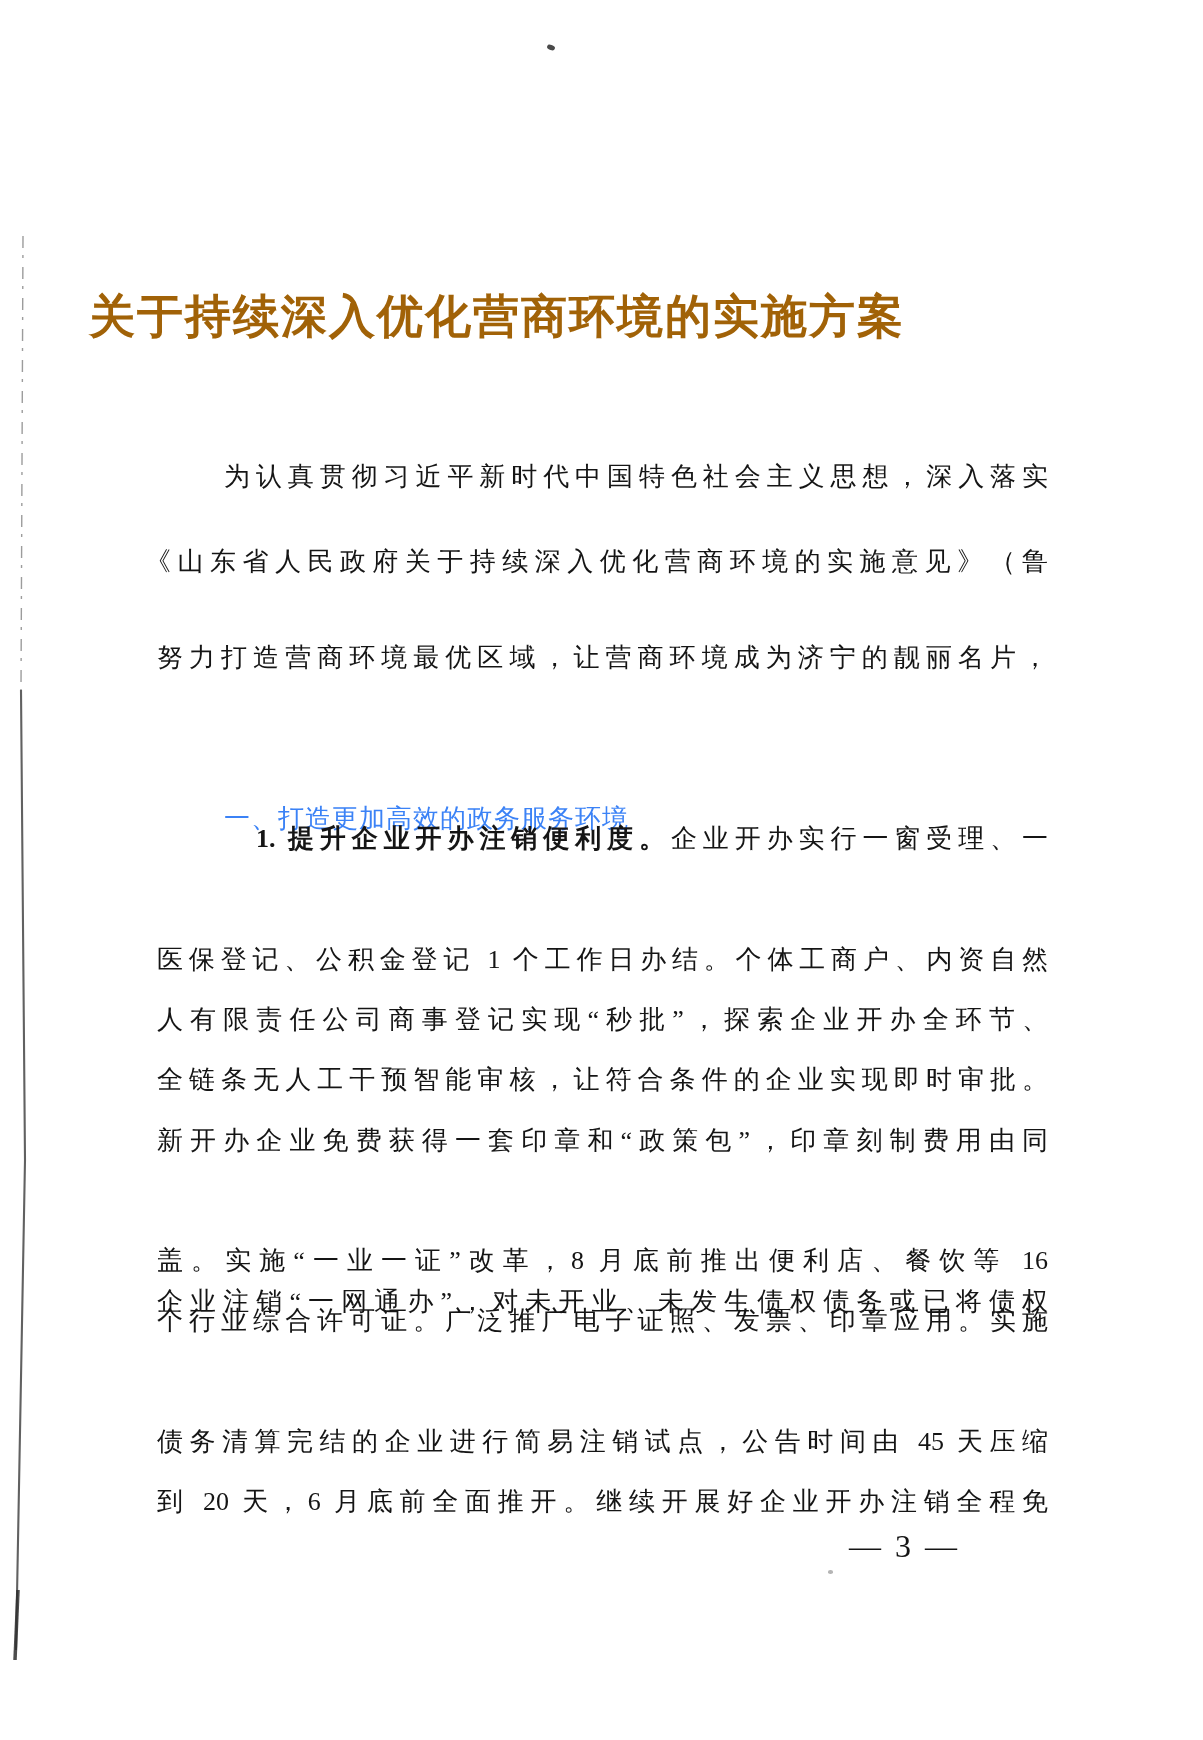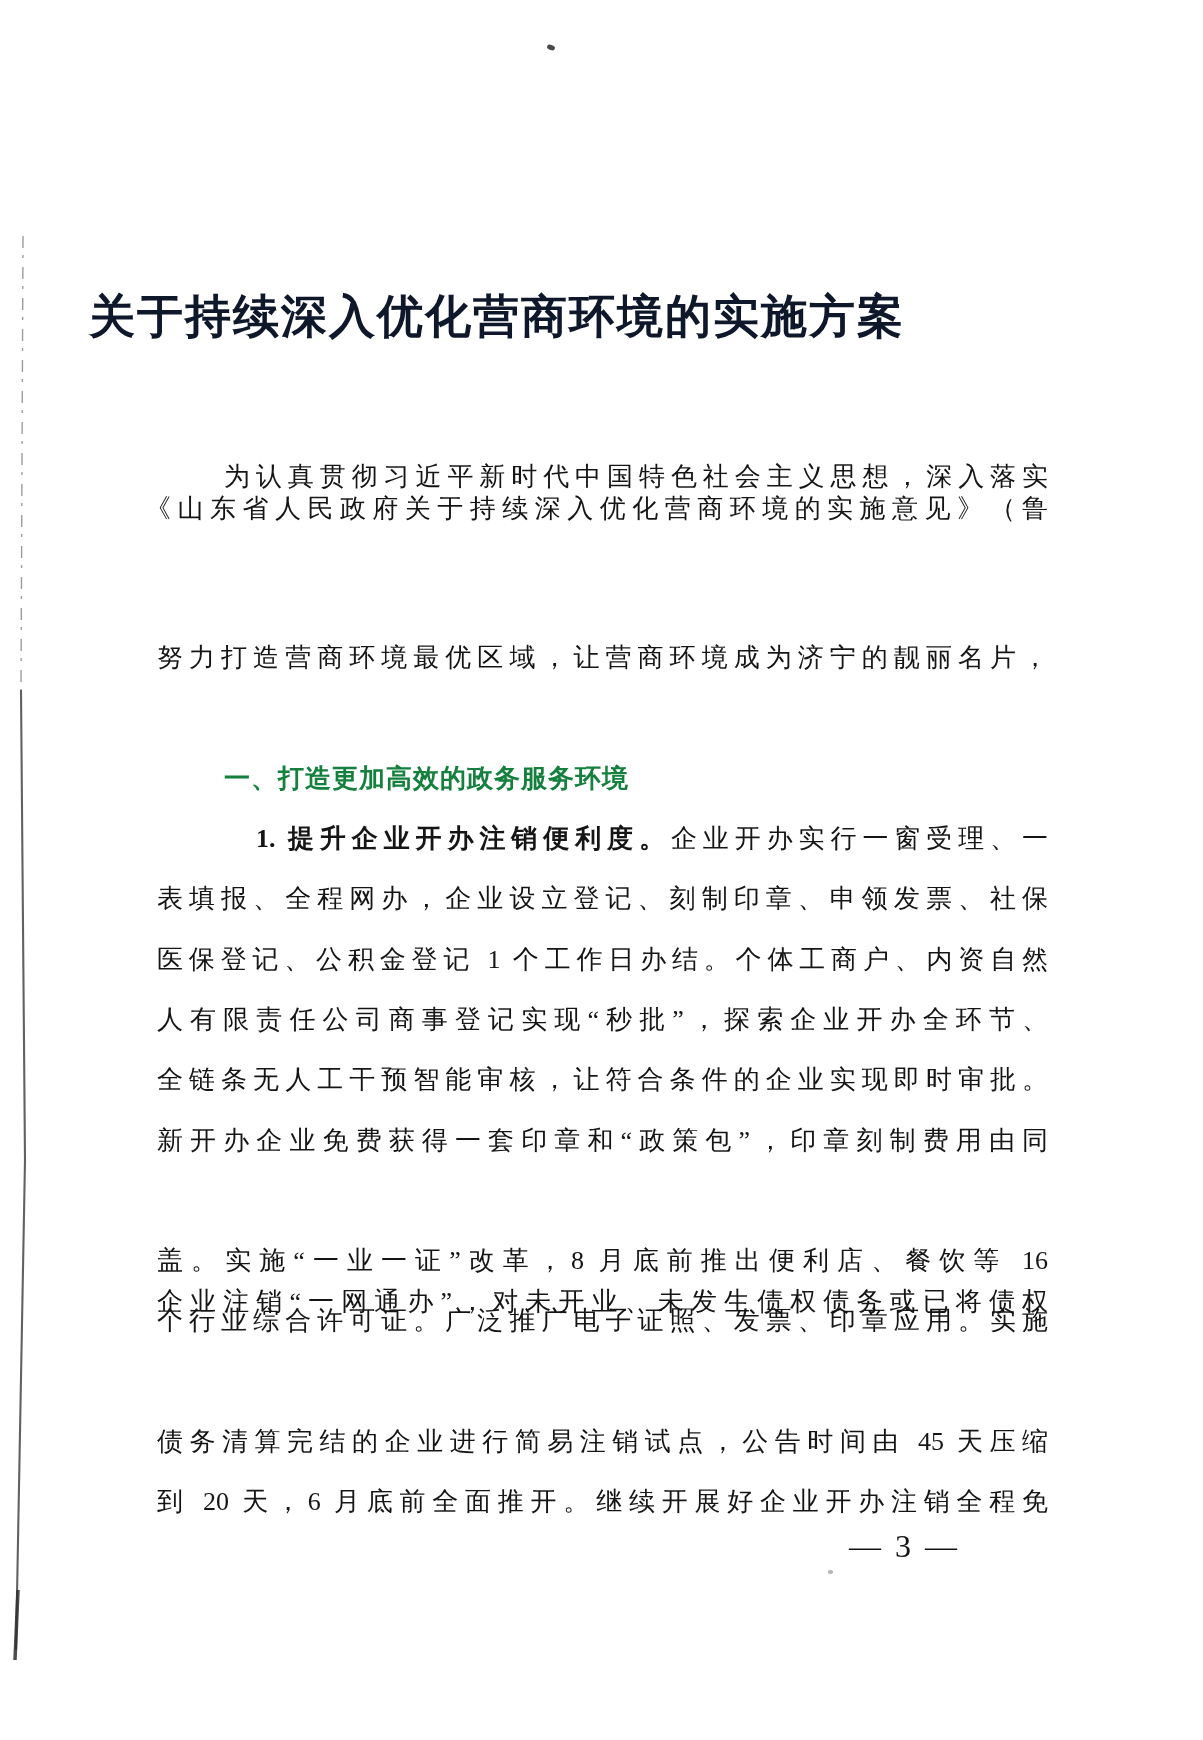--- a/index.html
+++ b/index.html
@@ -20,44 +20,45 @@
     position: absolute;
     top: 294px;
     left: 0;
     width: 994px;
     margin: 0;
     text-align: center;
     font-size: 46px;
     font-weight: 700;
     letter-spacing: 2px;
     line-height: 1;
-    color: #0f172a;
+    color: #a16207;
   }
   .tline {
     position: absolute;
     left: 157px;
     width: 891px;
     box-sizing: border-box;
     font-size: 26px;
     line-height: 1.05;
     white-space: nowrap;
     color: #151515;
   }
   .j {
     white-space: normal;
     text-align: justify;
     text-align-last: justify;
   }
   .indent { padding-left: 67px; }
   .hang { margin-left: -12px; width: 903px; }
   .heading {
     font-family: "Liberation Sans", "DejaVu Sans", sans-serif;
-    font-weight: 700;
+    font-weight: 400;
     letter-spacing: 1px;
-    color: #15803d;
+    color: #3b82f6;
+    margin-top: 40px;
   }
   .lead { font-weight: 600; margin-left: 32px; }
   .page-number {
     position: absolute;
     top: 1528px;
     right: 243px;
     font-size: 32px;
     letter-spacing: 3px;
     color: #141414;
   }
@@ -93,25 +94,24 @@
     <path d="M21,690 L25,1160 L16,1650" fill="none" stroke="#3a3a3a" stroke-width="2.1" opacity="0.8"></path>
     <path d="M18,1590 L15,1660" fill="none" stroke="#2e2e2e" stroke-width="3.5" opacity="0.85"></path>
   </svg>
 
   <div class="speck speck-top"></div>
   <div class="speck speck-bottom"></div>
 
   <h1 class="title">关于持续深入优化营商环境的实施方案</h1>
 
   <div class="tline j indent" style="top:463px">为认真贯彻习近平新时代中国特色社会主义思想，深入落实</div>
-  <div class="tline j hang" style="top:495px">《山东省人民政府关于持续深入优化营商环境的实施意见》（鲁</div>
+  <div class="tline j hang" style="top:548px">《山东省人民政府关于持续深入优化营商环境的实施意见》（鲁</div>
   <div class="tline j" style="top:644px">努力打造营商环境最优区域，让营商环境成为济宁的靓丽名片，</div>
   <div class="tline heading indent" style="top:765px">一、打造更加高效的政务服务环境</div>
   <div class="tline j indent" style="top:825px"><span class="lead">1. 提升企业开办注销便利度。</span><span>企业开办实行一窗受理、一</span></div>
-  <div class="tline j" style="top:885px">表填报、全程网办，企业设立登记、刻制印章、申领发票、社保</div>
   <div class="tline j" style="top:946px">医保登记、公积金登记 1 个工作日办结。个体工商户、内资自然</div>
   <div class="tline j" style="top:1006px">人有限责任公司商事登记实现“秒批”，探索企业开办全环节、</div>
   <div class="tline j" style="top:1127px">新开办企业免费获得一套印章和“政策包”，印章刻制费用由同</div>
   <div class="tline j" style="top:1066px">全链条无人工干预智能审核，让符合条件的企业实现即时审批。</div>
   <div class="tline j" style="top:1247px">盖。实施“一业一证”改革，8 月底前推出便利店、餐饮等 16</div>
   <div class="tline j" style="top:1307px">个行业综合许可证。广泛推广电子证照、发票、印章应用。实施</div>
   <div class="tline j" style="top:1288px">企业注销“一网通办”，对未开业、未发生债权债务或已将债权</div>
   <div class="tline j" style="top:1428px">债务清算完结的企业进行简易注销试点，公告时间由 45 天压缩</div>
   <div class="tline j" style="top:1488px">到 20 天，6 月底前全面推开。继续开展好企业开办注销全程免</div>
 

